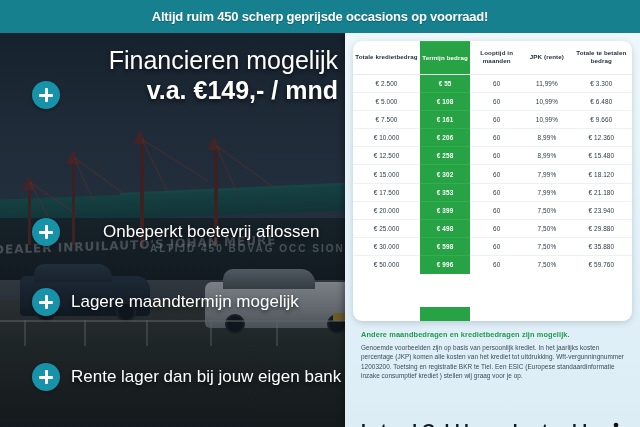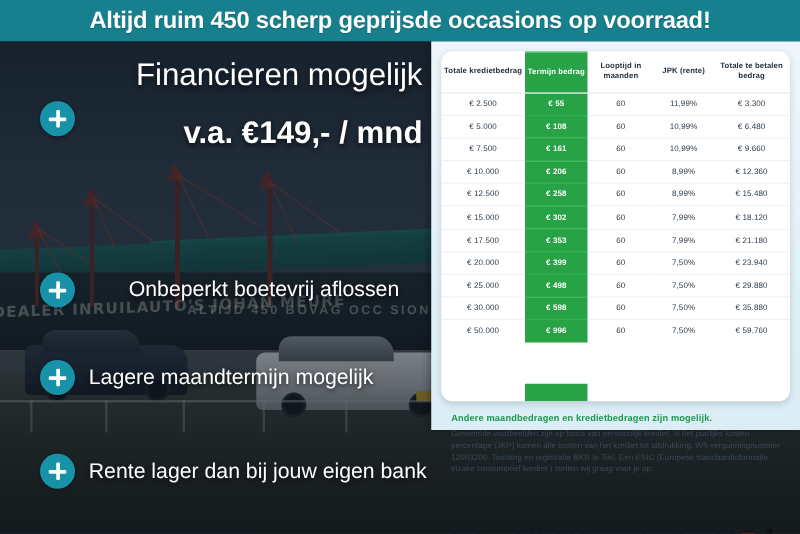--- a/index.html
+++ b/index.html
@@ -49,45 +49,45 @@
        background:#e0b430;}
   .rail{position:absolute;left:0;top:320px;width:380px;height:2px;background:rgba(205,205,200,.5);}
   .railpost{position:absolute;top:320px;width:2px;height:26px;background:rgba(200,200,195,.45);}
   .dim{position:absolute;inset:0;background:
        linear-gradient(180deg,rgba(14,24,36,.80) 0%,rgba(14,24,36,.55) 30%,
        rgba(14,24,36,.48) 62%,rgba(10,16,24,.72) 100%);}
 
   
   .banner{position:absolute;left:0;top:0;width:640px;height:33px;background:#16808f;
       display:flex;align-items:center;justify-content:center;z-index:6;}
-  .banner-text{color:#ffffff;font-size:19px;font-weight:bold;letter-spacing:-.2px;
+  .banner-text{color:#ffffff;font-size:13px;font-weight:bold;letter-spacing:-.2px;
       text-shadow:0 1px 1px rgba(0,0,0,.25);white-space:nowrap;}
 
   
   .left{position:absolute;left:0;top:33px;width:345px;height:394px;z-index:5;}
   .headline{position:absolute;left:22px;top:12px;width:316px;text-align:right;color:#fff;}
   .headline .l1{font-size:25px;font-weight:400;line-height:30px;
       text-shadow:0 2px 4px rgba(0,0,0,.65);}
   .headline .l2{font-size:25px;font-weight:bold;line-height:31px;
-      text-shadow:0 2px 4px rgba(0,0,0,.65);margin-top:16px;}
+      text-shadow:0 2px 4px rgba(0,0,0,.65);}
   .bullet{position:absolute;display:flex;align-items:center;gap:11px;}
   .b1{left:32px;top:48px;}
   .b2{left:32px;top:185px;gap:43px;}
   .b3{left:32px;top:255px;}
   .b4{left:32px;top:330px;}
   .plus{flex:none;width:28px;height:28px;border-radius:50%;background:#1792a8;
       position:relative;box-shadow:0 1px 3px rgba(0,0,0,.45);}
   .plus::before,.plus::after{content:"";position:absolute;background:#fff;border-radius:1px;}
   .plus::before{left:7px;top:12.5px;width:14px;height:3px;}
   .plus::after{left:12.5px;top:7px;width:3px;height:14px;}
   .bullet-label{color:#fff;font-size:17px;line-height:20px;white-space:nowrap;
       text-shadow:0 2px 4px rgba(0,0,0,.7);}
 
   
-  .panel{position:absolute;left:345px;top:33px;width:295px;height:311px;z-index:5;
+  .panel{position:absolute;left:345px;top:33px;width:295px;height:394px;z-index:5;
       background:linear-gradient(180deg,#eef7fb 0%,#e3f1f8 55%,#dcedf6 100%);
       box-shadow:-2px 0 6px rgba(0,0,0,.35);}
   .card{position:absolute;left:8px;top:8px;width:279px;height:280px;background:#fff;
       border-radius:9px;box-shadow:0 2px 6px rgba(20,40,60,.18);overflow:hidden;}
   table{border-collapse:collapse;width:100%;table-layout:fixed;}
   th{font-size:6.2px;font-weight:bold;color:#1d2b3a;text-align:center;
       padding:7px 2px 8px;line-height:8.5px;letter-spacing:.1px;vertical-align:middle;}
   td{font-size:6.4px;color:#2b3a48;text-align:center;padding:5.1px 2px;
       border-top:1px solid #eef1f4;letter-spacing:.1px;white-space:nowrap;}
   col.c1{width:24%;} col.c2{width:18%;} col.c3{width:19%;} col.c4{width:17%;} col.c5{width:22%;}

